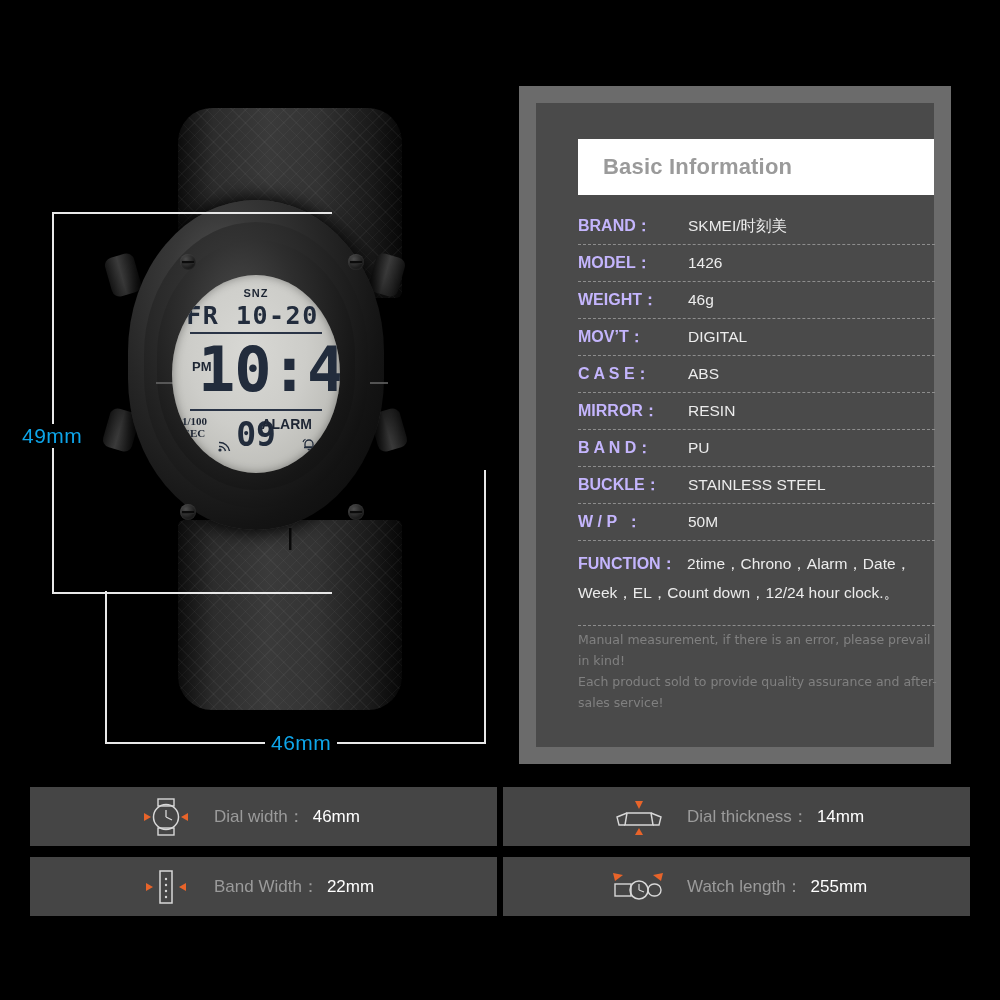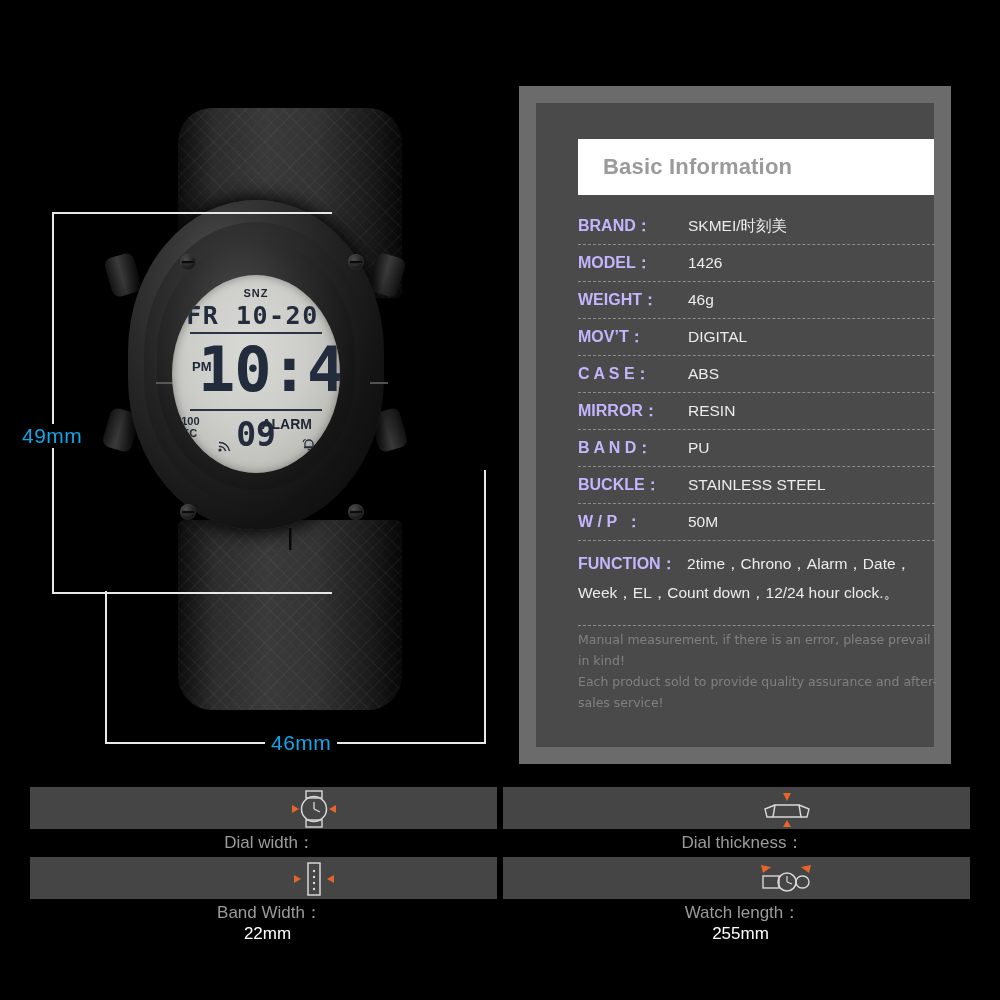--- a/index.html
+++ b/index.html
@@ -172,25 +172,26 @@
     text-align: center;
     font-family: "DejaVu Sans Mono", monospace;
     font-size: 62px;
     line-height: 70px;
     font-weight: bold;
     color: #222c3c;
     letter-spacing: -1px;
   }
   .lcd-sub-left {
     position: absolute;
-    left: 0; top: 140px;
+    left: 10px; top: 140px;
     font-size: 11px;
     font-weight: bold;
     line-height: 12px;
     text-align: center;
+    font-family: Liberation Serif, serif;
   }
   .lcd-sub-center {
     position: absolute;
     left: 0; right: 0; top: 140px;
     text-align: center;
     font-family: "DejaVu Sans Mono", monospace;
     font-size: 33px;
     font-weight: bold;
     color: #222c3c;
   }
@@ -300,22 +301,21 @@
     line-height: 21px;
     font-family: "DejaVu Sans", sans-serif;
   }
 
   
   .meas-box {
     position: absolute;
     background: #454545;
     display: flex;
     align-items: center;
-    height: 42px;
-    flex-direction: column;
+    height: 59px;
   }
   #meas-0 { left: 30px;  top: 787px; width: 467px; }
   #meas-1 { left: 30px;  top: 857px; width: 467px; }
   #meas-2 { left: 503px; top: 787px; width: 467px; }
   #meas-3 { left: 503px; top: 857px; width: 467px; }
 
   .meas-icon {
     width: 72px;
     margin-left: 100px;
     display: flex;

